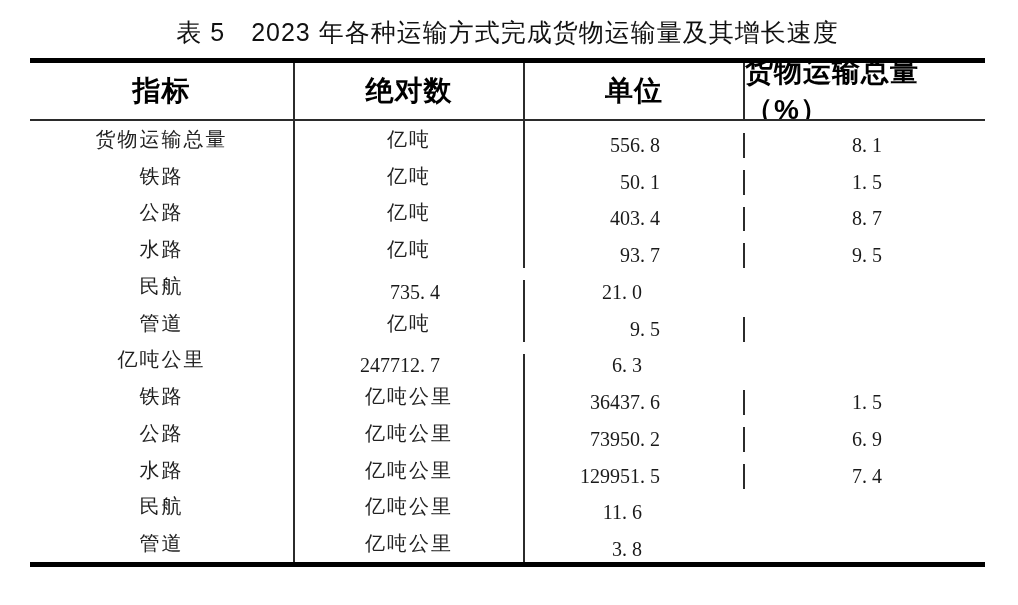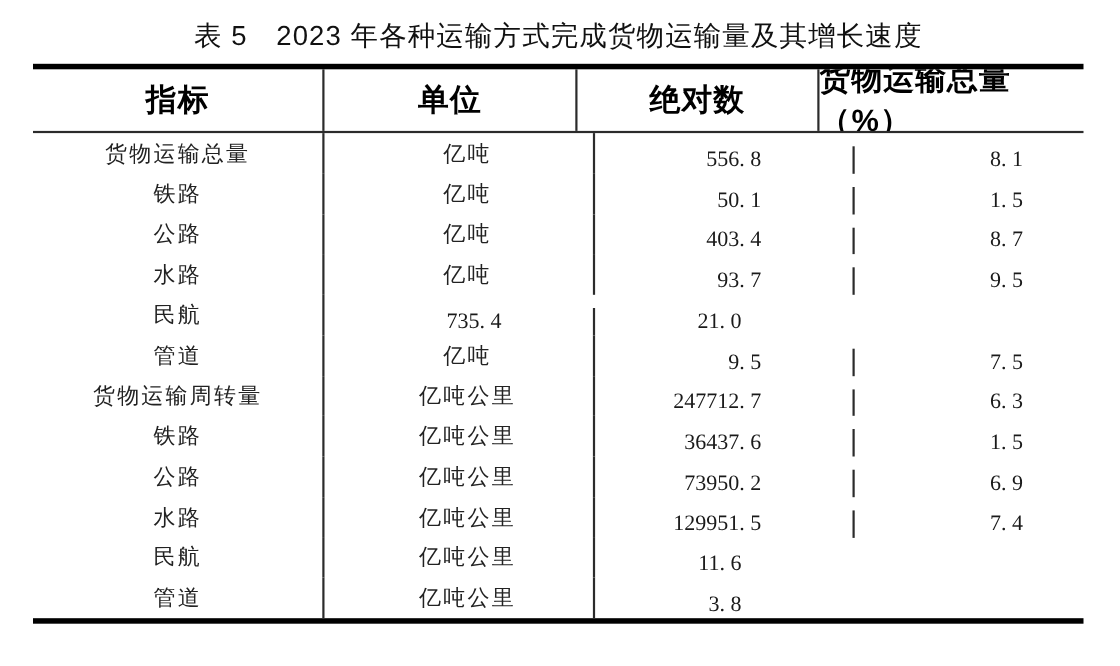--- a/index.html
+++ b/index.html
@@ -25,21 +25,21 @@
     position: absolute;
     top: 58px; left: 30px; width: 955px;
     border-top: 5px solid #000;
     border-bottom: 5px solid #000;
   }
   .tr {
     display: grid;
     grid-template-columns: 265px 230px 220px 240px;
   }
   .thead .tr { height: 58px; border-bottom: 2px solid #2b2b2b; }
-  .tbody .tr { height: 36.75px; gap: 16px; }
+  .tbody .tr { height: 36.75px; }
   .cell {
     display: flex;
     align-items: center;
     justify-content: center;
     overflow: hidden;
   }
   .cell.c0, .cell.c1, .cell.c2 { border-right: 2px solid #2b2b2b; }
   .th {
     font-size: 28px;
     font-weight: bold;
@@ -67,22 +67,22 @@
 
 <div class="page">
 
   <div class="title">表 5　2023 年各种运输方式完成货物运输量及其增长速度</div>
 
   <div class="table">
 
     <div class="thead">
       <div class="tr">
         <div class="cell th c0">指标</div>
+        <div class="cell th c2">绝对数</div>
         <div class="cell th c1">单位</div>
-        <div class="cell th c2">绝对数</div>
         <div class="cell th c3">货物运输总量（%）</div>
       </div>
     </div>
 
     <div class="tbody" id="tbody">
   <div class="tr">
     <div class="cell td-cjk c0">货物运输总量</div>
     <div class="cell td-cjk c1">亿吨</div>
     <div class="cell td-num c2">556. 8</div>
     <div class="cell td-num c3">8. 1</div>
@@ -112,25 +112,23 @@
   <div class="tr">
     <div class="cell td-cjk c0">民航</div>
     <div class="cell td-num c2">735. 4</div>
     <div class="cell td-num c3">21. 0</div>
   </div>
 
   <div class="tr">
     <div class="cell td-cjk c0">管道</div>
     <div class="cell td-cjk c1">亿吨</div>
     <div class="cell td-num c2">9. 5</div>
-    <div class="cell td-num c3">7. 5</div>
   </div>
 
   <div class="tr">
-    <div class="cell td-cjk c0">货物运输周转量</div>
     <div class="cell td-cjk c1">亿吨公里</div>
     <div class="cell td-num c2">247712. 7</div>
     <div class="cell td-num c3">6. 3</div>
   </div>
 
   <div class="tr">
     <div class="cell td-cjk c0">铁路</div>
     <div class="cell td-cjk c1">亿吨公里</div>
     <div class="cell td-num c2">36437. 6</div>
     <div class="cell td-num c3">1. 5</div>

